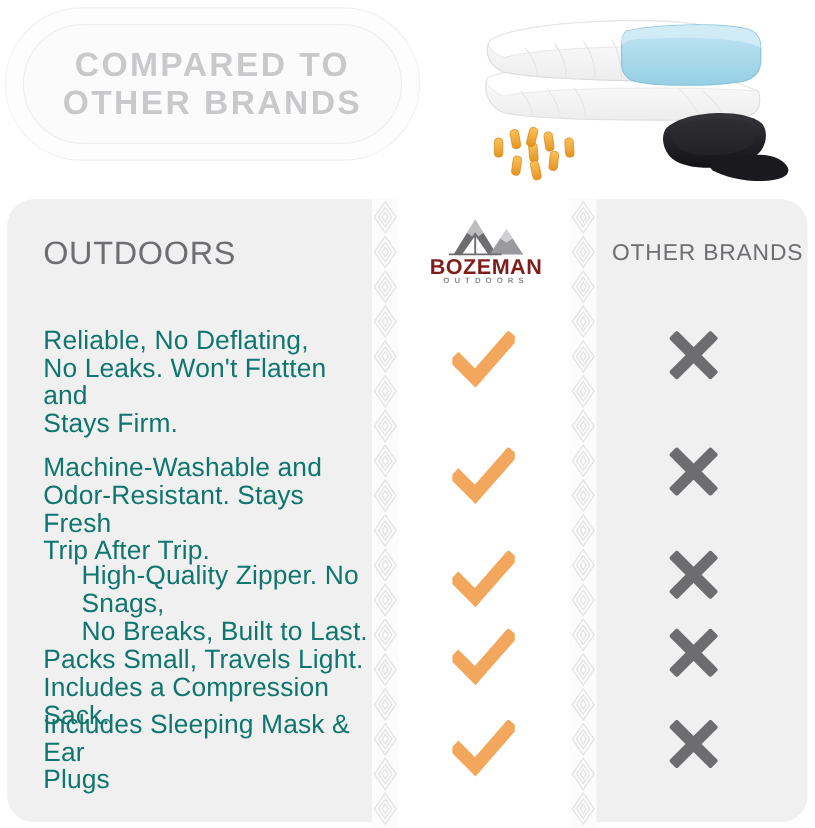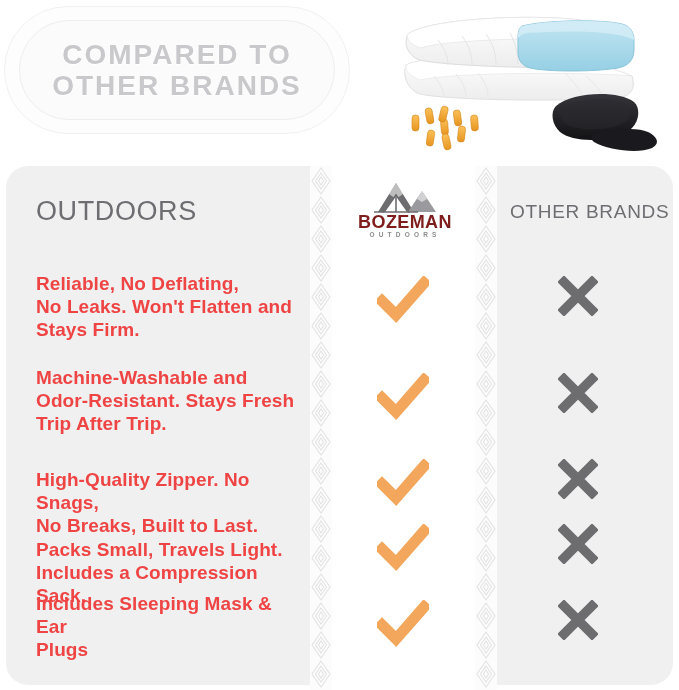--- a/index.html
+++ b/index.html
@@ -89,33 +89,33 @@
   #other-brands-header{
     position:absolute;left:510px;top:201px;
     color:#6e6e72;
     font-size:19px;font-weight:400;letter-spacing:0.7px;
     white-space:nowrap;
   }
 
   
   .feature-text{
     position:absolute;left:36px;width:268px;
-    color:#ef4444;
-    font-size:19px;line-height:23px;font-weight:700;
+    color:#0f766e;
+    font-size:22px;line-height:23px;font-weight:400;
     letter-spacing:0.1px;
   }
 
   .check-cell{position:absolute;left:330px;width:145px;height:56px;}
   .x-cell{position:absolute;left:505px;width:145px;height:56px;}
 
   .mark-svg{display:block;margin:0 auto;}
 
   
   .row0{top:272px;}  .mk0{top:276px;}
-  .row1{top:366px;}  .mk1{top:373px;}
+  .row1{top:378px;}  .mk1{top:373px;}
   .row2{top:468px;}  .mk2{top:459px;}
   .row3{top:538px;}  .mk3{top:524px;}
   .row4{top:592px;}  .mk4{top:600px;}
 </style>
 </head>
 <body>
 
 <div id="top-badge">
   <div id="top-badge-inner">
     <div id="badge-text">
@@ -309,21 +309,21 @@
   <svg class="mark-svg" width="52" height="48" viewBox="0 0 52 48">
     <path d="M5 25 L19 39 L47 7" fill="none" stroke="#f2a75c" stroke-width="11" stroke-linecap="square" stroke-linejoin="miter"></path>
   </svg>
 </div>
 <div class="x-cell mk1">
   <svg class="mark-svg" width="40" height="40" viewBox="0 0 40 40">
     <path d="M6 6 L34 34 M34 6 L6 34" stroke="#6d6d70" stroke-width="9.5" stroke-linecap="square"></path>
   </svg>
 </div>
 
-<div class="feature-text row2" style="white-space: pre-line;">High-Quality Zipper. No Snags,
+<div class="feature-text row2" style="white-space: pre-line; margin-left: 32px;">High-Quality Zipper. No Snags,
 No Breaks, Built to Last.</div>
 <div class="check-cell mk2">
   <svg class="mark-svg" width="52" height="48" viewBox="0 0 52 48">
     <path d="M5 25 L19 39 L47 7" fill="none" stroke="#f2a75c" stroke-width="11" stroke-linecap="square" stroke-linejoin="miter"></path>
   </svg>
 </div>
 <div class="x-cell mk2">
   <svg class="mark-svg" width="40" height="40" viewBox="0 0 40 40">
     <path d="M6 6 L34 34 M34 6 L6 34" stroke="#6d6d70" stroke-width="9.5" stroke-linecap="square"></path>
   </svg>

